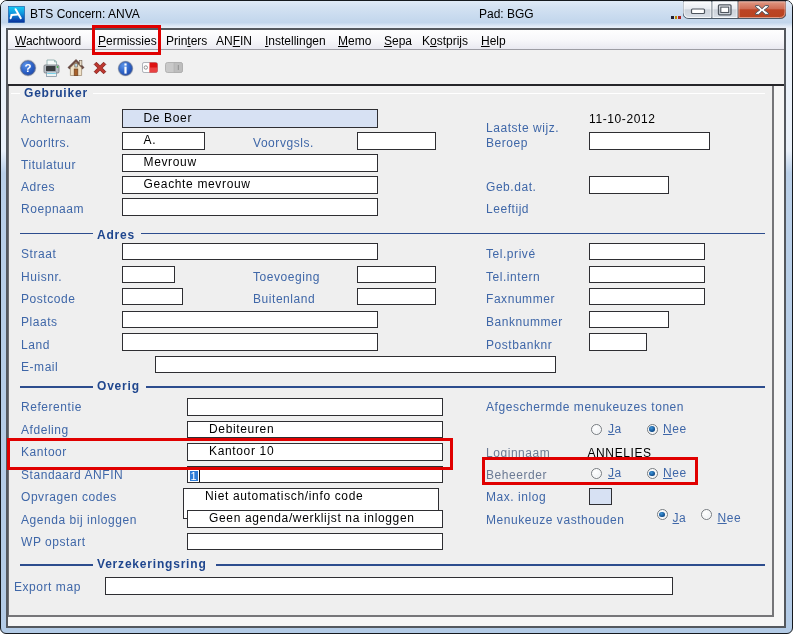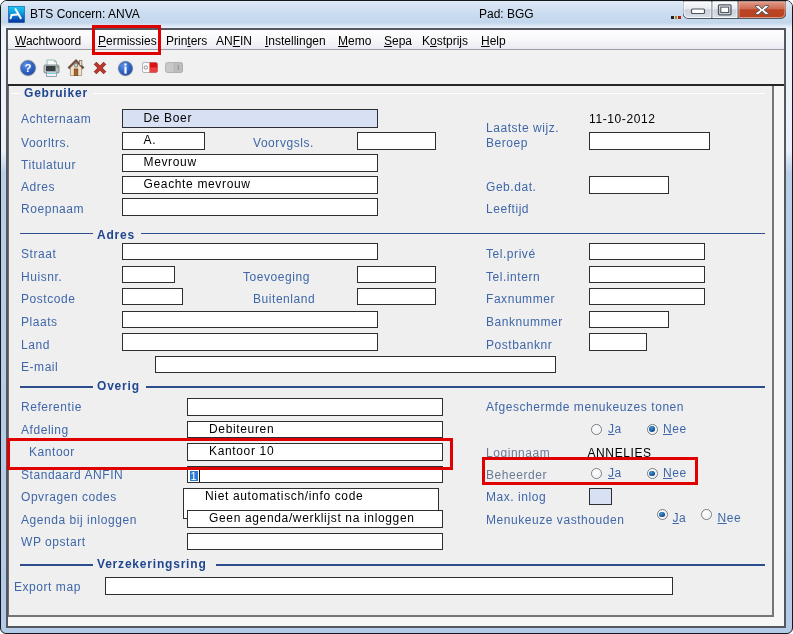--- a/index.html
+++ b/index.html
@@ -244,21 +244,21 @@
     <div class="fld" style="left:121.5px; top:198px; width:256px; height:17.5px;"></div>
     <div class="lbl" style="left:486px; top:201.5px;">Leeftijd</div>
 
     <div class="lbl" style="left:21px; top:247px;">Straat</div>
     <div class="fld" style="left:121.5px; top:242.5px; width:256px; height:17.5px;"></div>
     <div class="lbl" style="left:486px; top:247px;">Tel.privé</div>
     <div class="fld" style="left:588.5px; top:242.5px; width:116.5px; height:17.5px;"></div>
 
     <div class="lbl" style="left:21px; top:270px;">Huisnr.</div>
     <div class="fld" style="left:121.5px; top:265.5px; width:53px; height:17.5px;"></div>
-    <div class="lbl" style="left:243px; top:270px;">Toevoeging</div>
+    <div class="lbl" style="left:253px; top:270px;">Toevoeging</div>
     <div class="fld" style="left:356.5px; top:265.5px; width:79.5px; height:17.5px;"></div>
     <div class="lbl" style="left:486px; top:270px;">Tel.intern</div>
     <div class="fld" style="left:588.5px; top:265.5px; width:116.5px; height:17.5px;"></div>
 
     <div class="lbl" style="left:21px; top:292px;">Postcode</div>
     <div class="fld" style="left:121.5px; top:287.5px; width:61.5px; height:17.5px;"></div>
     <div class="lbl" style="left:253px; top:292px;">Buitenland</div>
     <div class="fld" style="left:356.5px; top:287.5px; width:79.5px; height:17.5px;"></div>
     <div class="lbl" style="left:486px; top:292px;">Faxnummer</div>
     <div class="fld" style="left:588.5px; top:287.5px; width:116.5px; height:17.5px;"></div>
@@ -282,21 +282,21 @@
 
     <div class="lbl" style="left:21px; top:422.5px;">Afdeling</div>
     <div class="fld" style="left:187px; top:420.5px; width:256px; height:17.5px; line-height:14.5px;">Debiteuren</div>
     <div class="radio" style="left:591px; top:423.5px;"></div>
     <div class="rlbl" style="left:608px; top:421.5px;"><u>J</u>a</div>
     <div class="radio" style="left:646.5px; top:423.5px;">
       <div class="dot"></div>
     </div>
     <div class="rlbl" style="left:663px; top:421.5px;"><u>N</u>ee</div>
 
-    <div class="lbl" style="left:21px; top:445px;margin-left:8px;">Kantoor</div>
+    <div class="lbl" style="left:21px; top:445px;">Kantoor</div>
     <div class="fld" style="left:187px; top:443px; width:256px; height:17.5px; line-height:14.5px;">Kantoor 10</div>
     <div class="lbl lblgray" style="left:486px; top:446px;">Loginnaam</div>
     <div class="val" style="left:587.5px; top:445.5px;">ANNELIES</div>
 
     <div class="lbl" style="left:21px; top:467.5px;">Standaard ANFIN</div>
     <div class="fld" style="left:187px; top:465.5px; width:256px; height:17.5px;">
       <span style="position:absolute; left:2px; top:4px; width:8px; height:10.5px; background:#2e7cd6; color:#fff; font-size:11px; line-height:10.5px; text-align:center;">1</span>
       <span style="position:absolute; left:10.5px; top:3px; width:1.2px; height:12.5px; background:#111;"></span>
     </div>
     <div class="lbl lblgray" style="left:486px; top:468px;">Beheerder</div>

